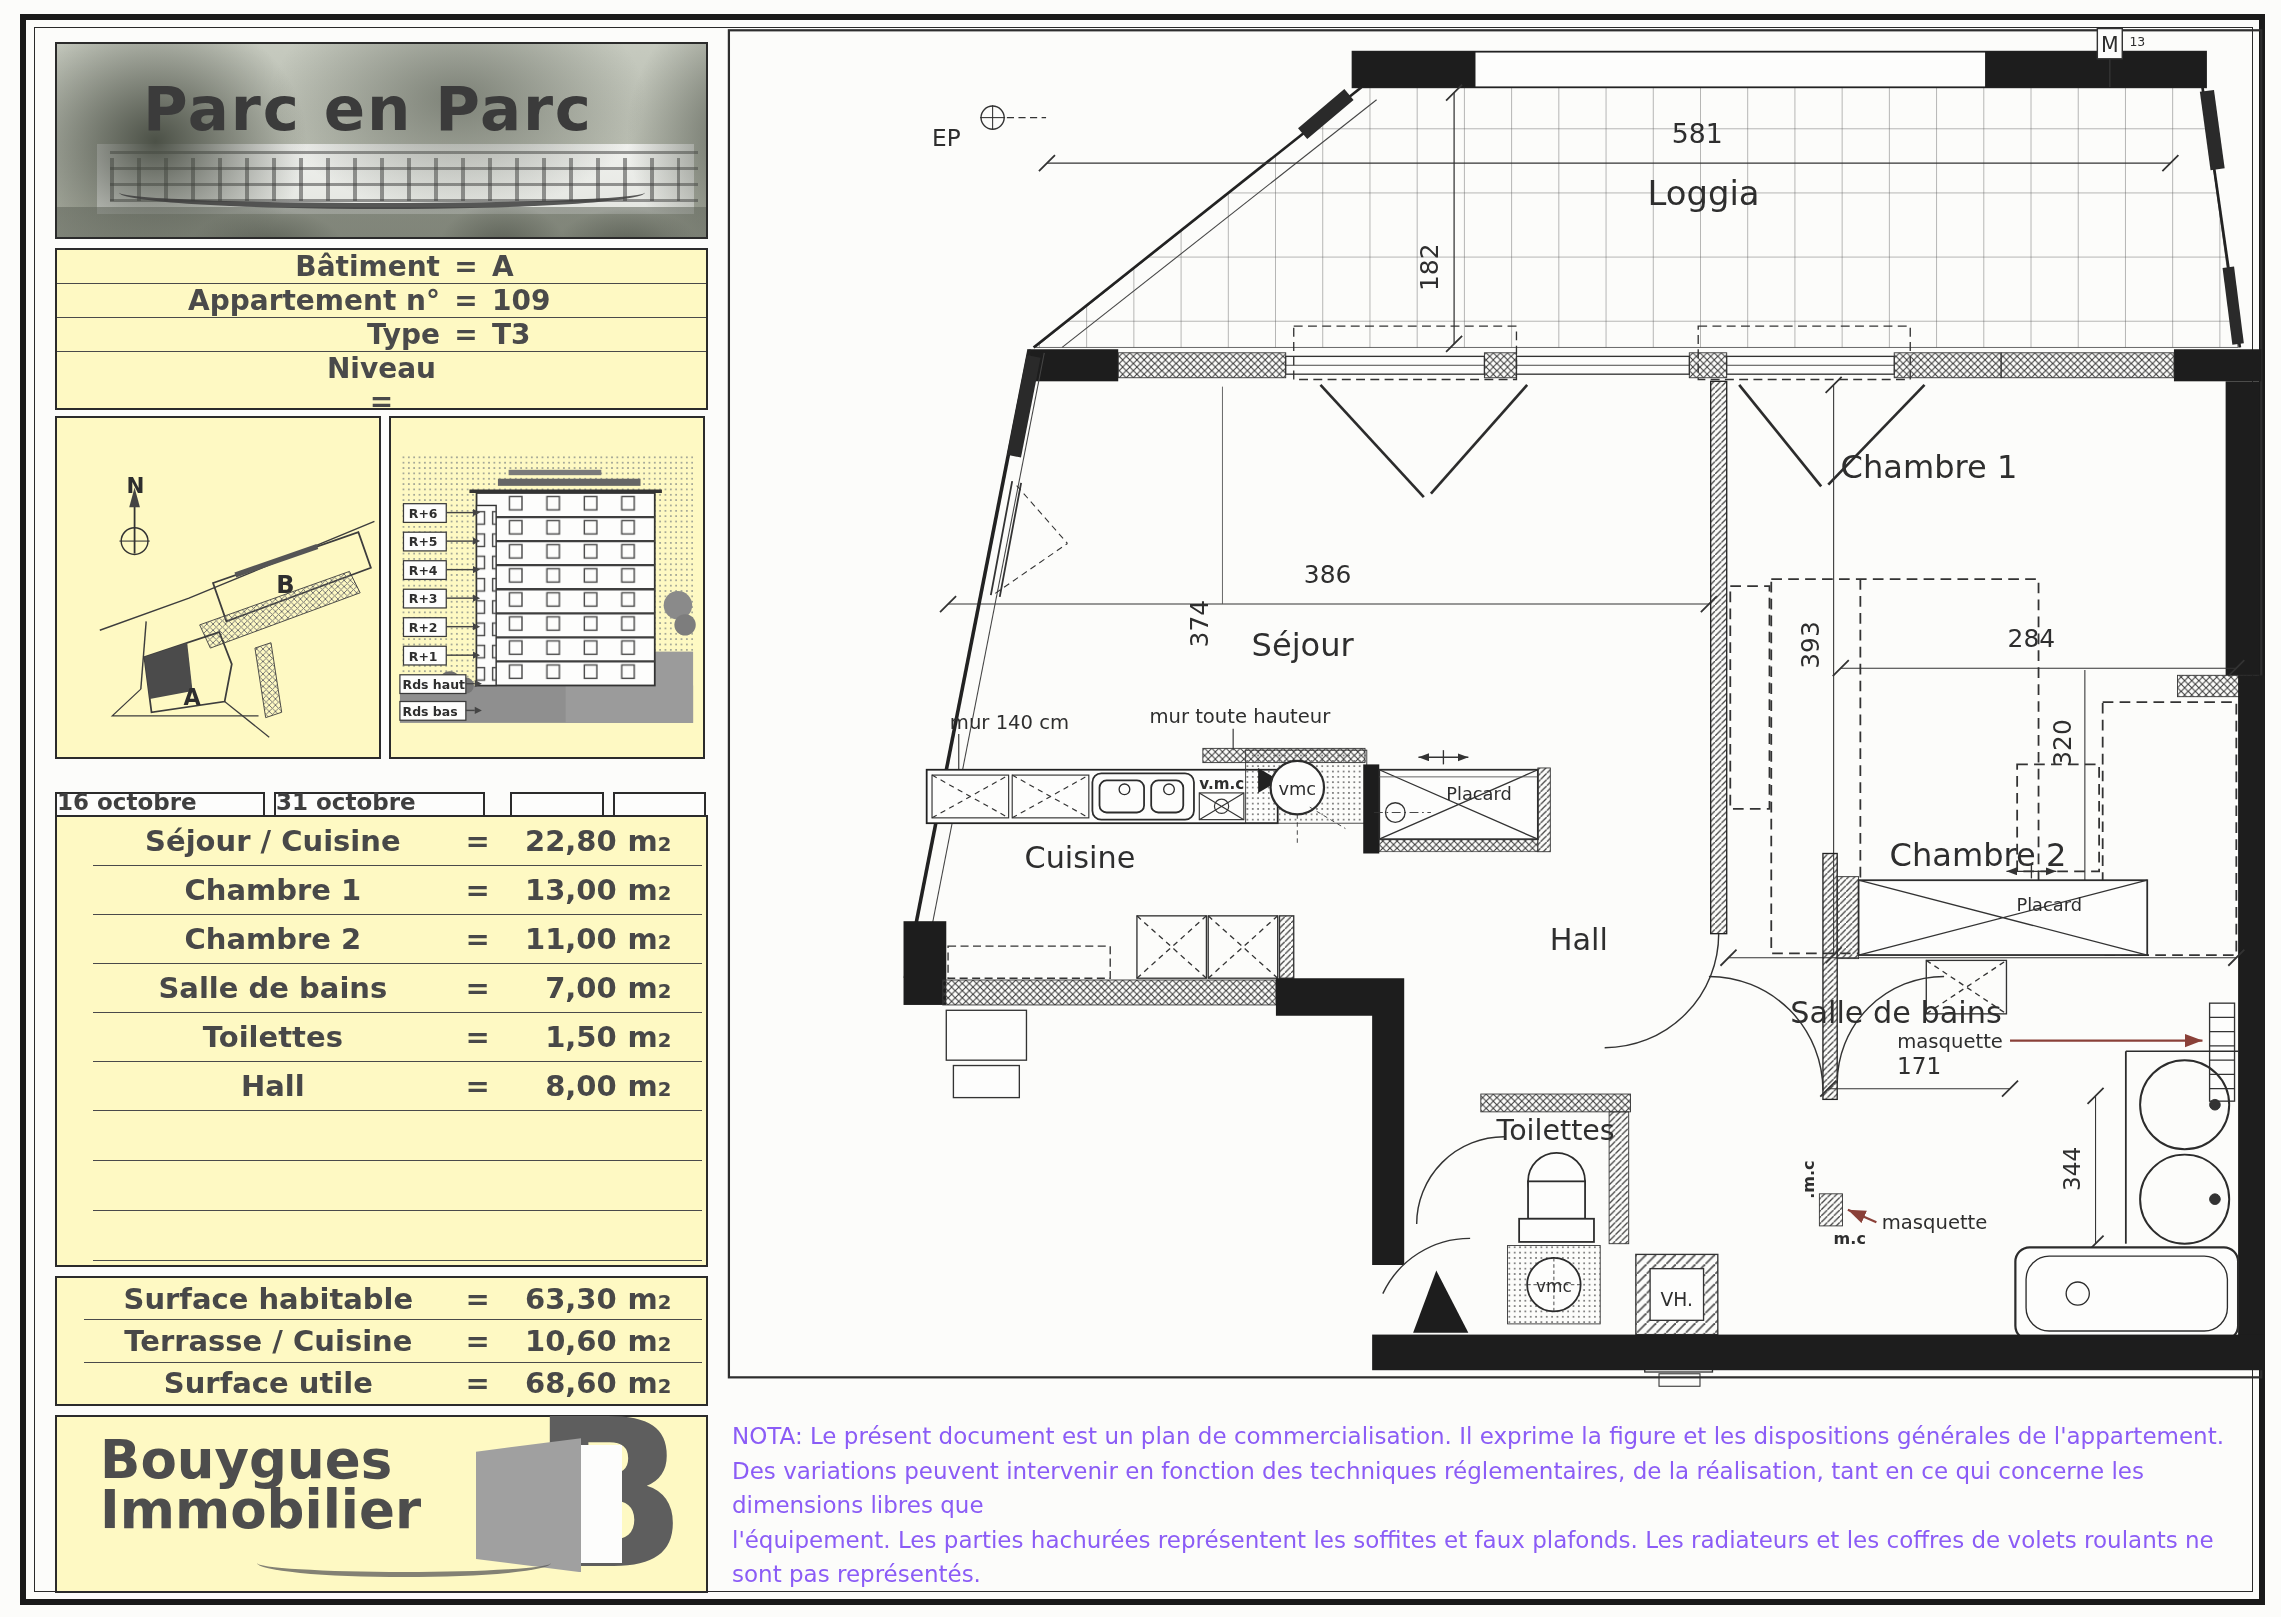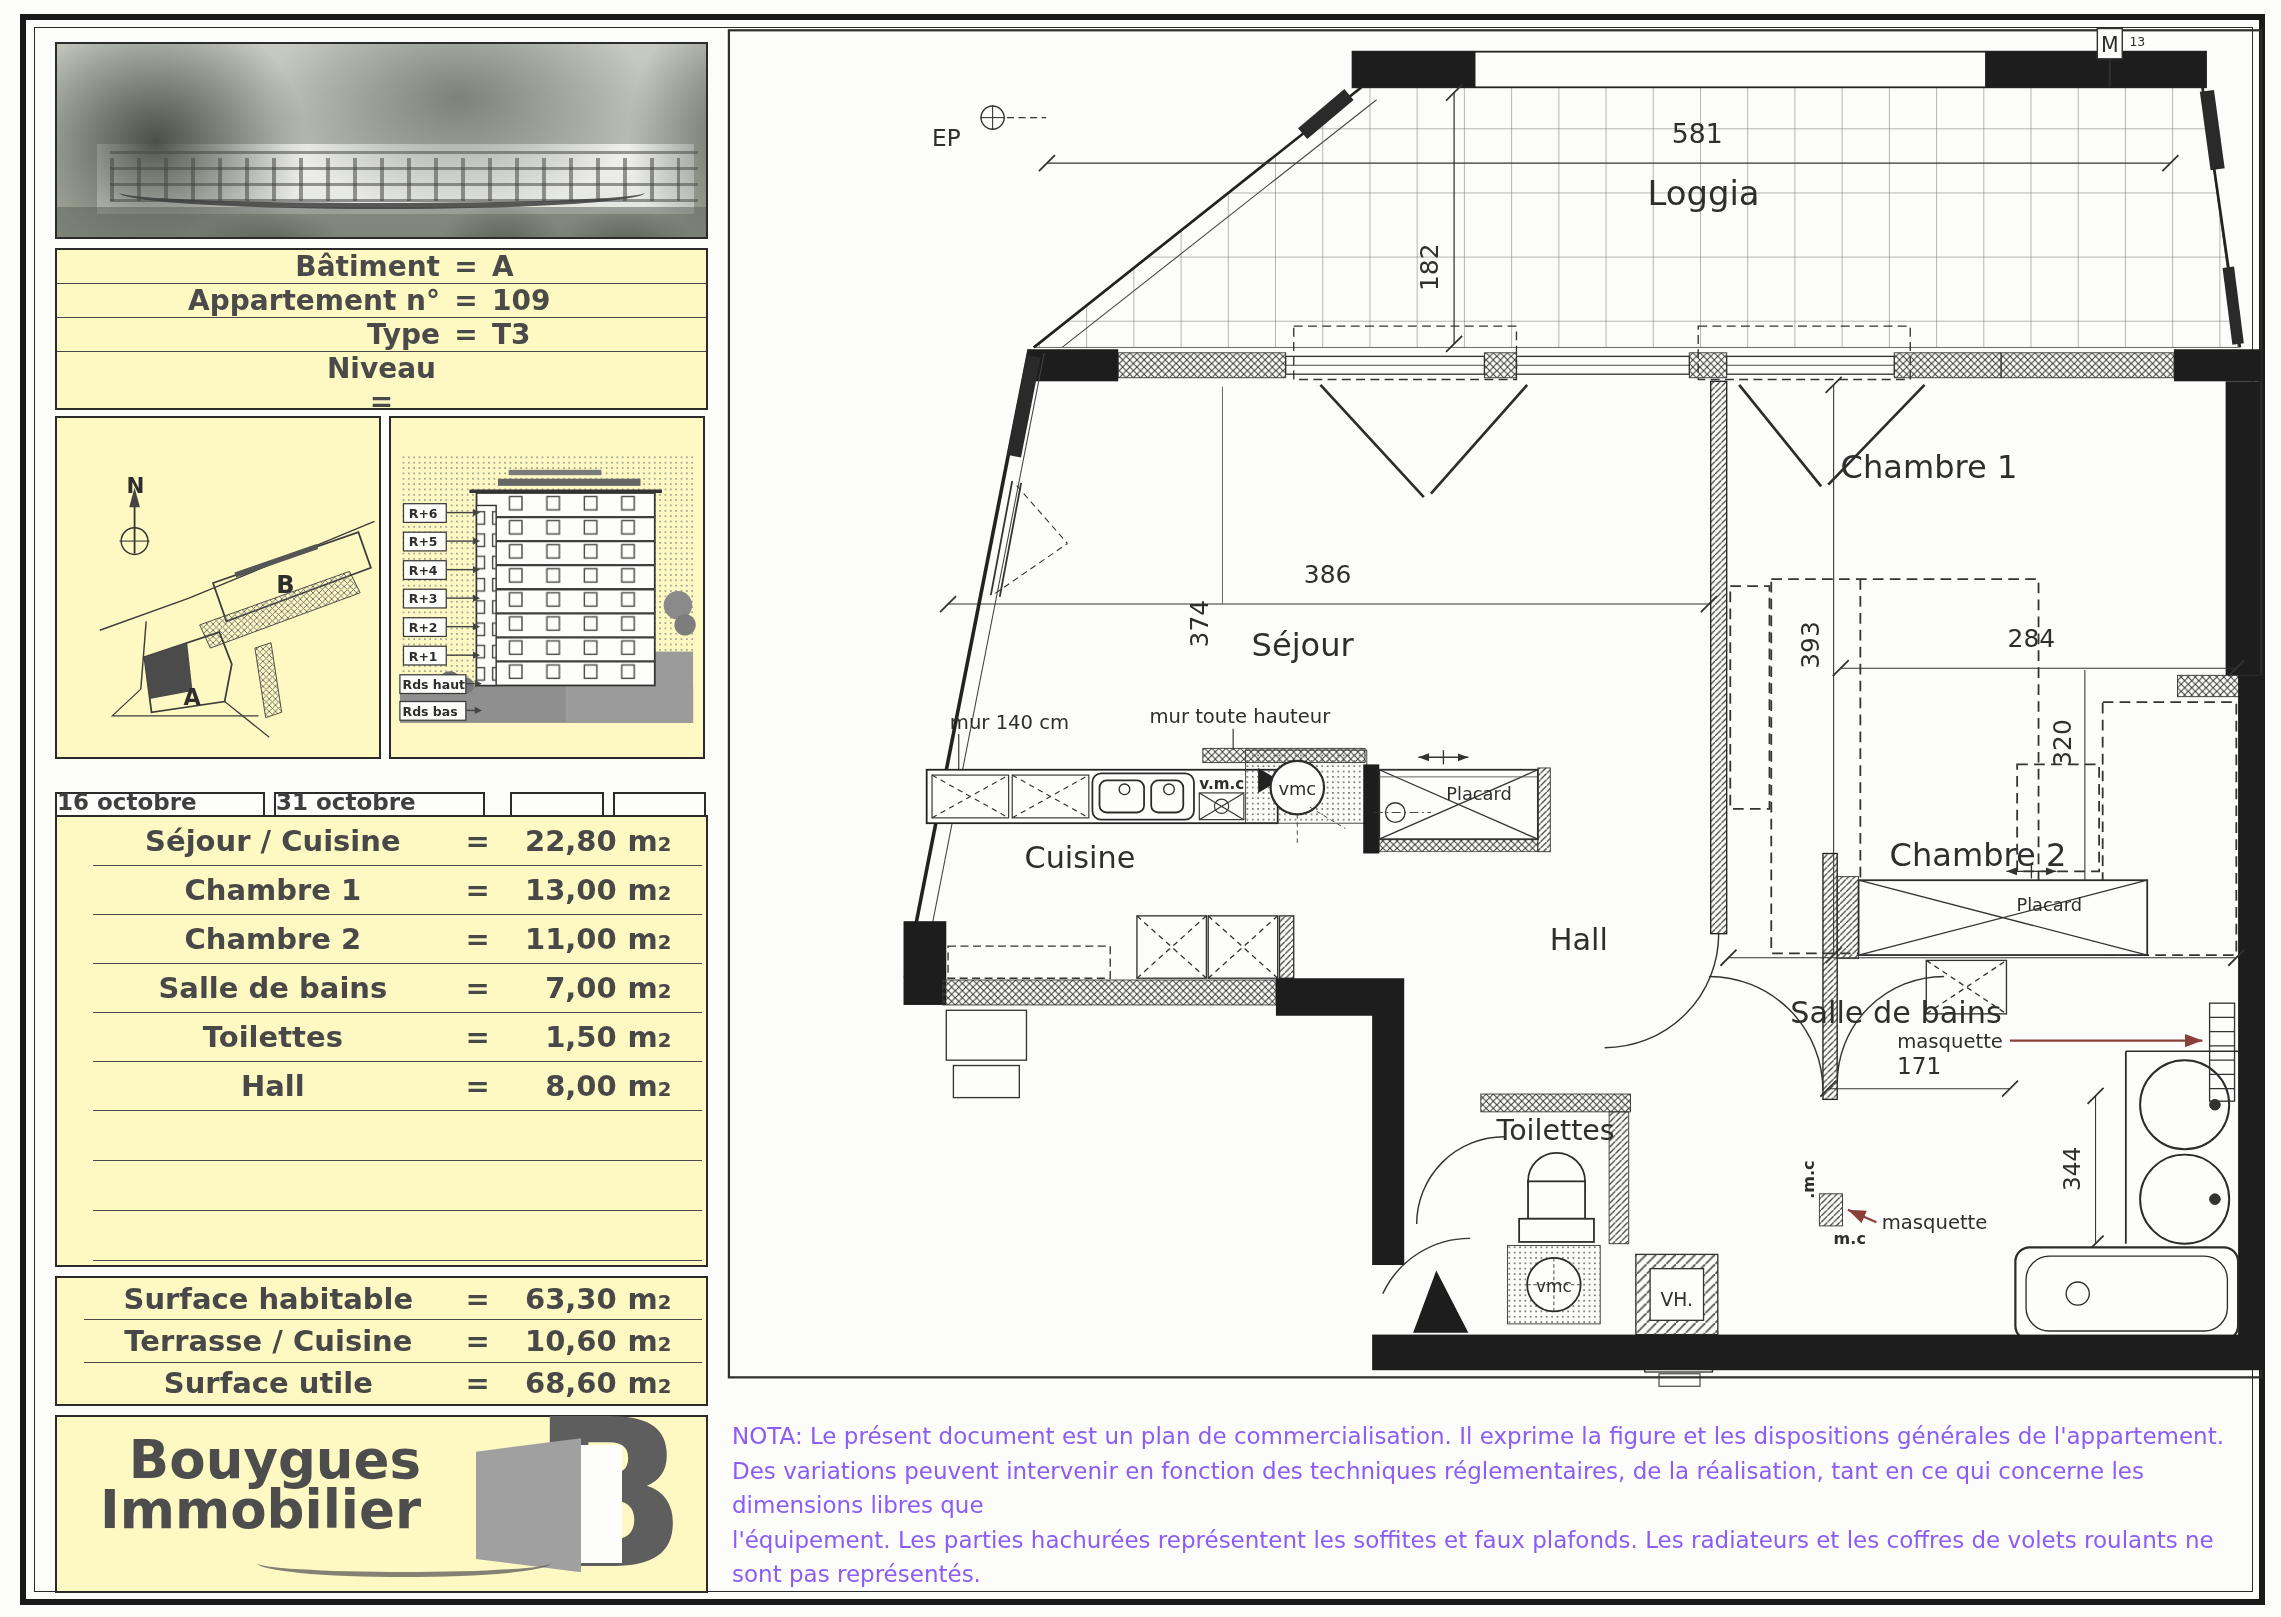--- a/index.html
+++ b/index.html
@@ -55,21 +55,21 @@
   .rlabel{flex:1;text-align:center;}
   .req{width:50px;text-align:center;}
   .rval{width:114px;text-align:right;}
   .runit{width:75px;text-align:left;padding-left:10.7px;}
   .runit .sub{font-size:19.6px;}
   .srow{flex:1;display:flex;align-items:center;font-size:29px;color:#484848;font-weight:bold;
         border-bottom:1.8px solid #4a4a4a;margin:0 3.6px 0 27px;}
   .srow:last-child{border-bottom:none;}
 
   
-  .logo-box{left:55px;top:1415px;width:653px;height:178px;border-width:2.7px;text-align:right;}
+  .logo-box{left:55px;top:1415px;width:653px;height:178px;border-width:2.7px;}
   .logo-text{position:absolute;left:43px;top:18px;font-size:53px;font-weight:bold;color:#4d4d4d;line-height:.95;}
   .bi-mark{position:absolute;left:419px;top:5.3px;width:223px;height:160px;}
   .bi-b{position:absolute;left:55px;top:-46px;font-size:205px;font-weight:bold;color:#5e5e5e;font-family:"DejaVu Sans",sans-serif;}
   .bi-flag{position:absolute;left:0;top:16px;width:105px;height:134px;background:#a0a0a0;
            clip-path:polygon(0 10%,100% 0,100% 100%,0 90%);}
   .bi-gap{position:absolute;left:105px;top:23px;width:41px;height:118px;background:#fdfdfc;}
   .logo-swoosh{position:absolute;left:200px;top:132px;width:294px;height:23px;border-bottom:5.3px solid #5a5a5a;border-radius:50%;opacity:.75;}
 
   
   .nota{left:732px;top:1419px;width:1520px;font-size:23px;line-height:1.5;color:#8b5cf6;}
@@ -77,20 +77,21 @@
   svg text{font-family:"DejaVu Sans",sans-serif;fill:#2e2e2e;}
 </style>
 </head>
 <body>
 
 <div class="page">
   <div class="b-outer"></div>
   <div class="b-inner"></div>
 
   <div class="box header-photo">
+    <div class="title">Parc en Parc</div>
     <div class="title-swoosh"></div>
   </div>
 
   <div class="box info-table">
     <div class="irow">
       <span class="ilabel">Bâtiment</span>
       <span class="ieq">=</span>
       <span class="ival">A</span>
     </div>
     <div class="irow">

